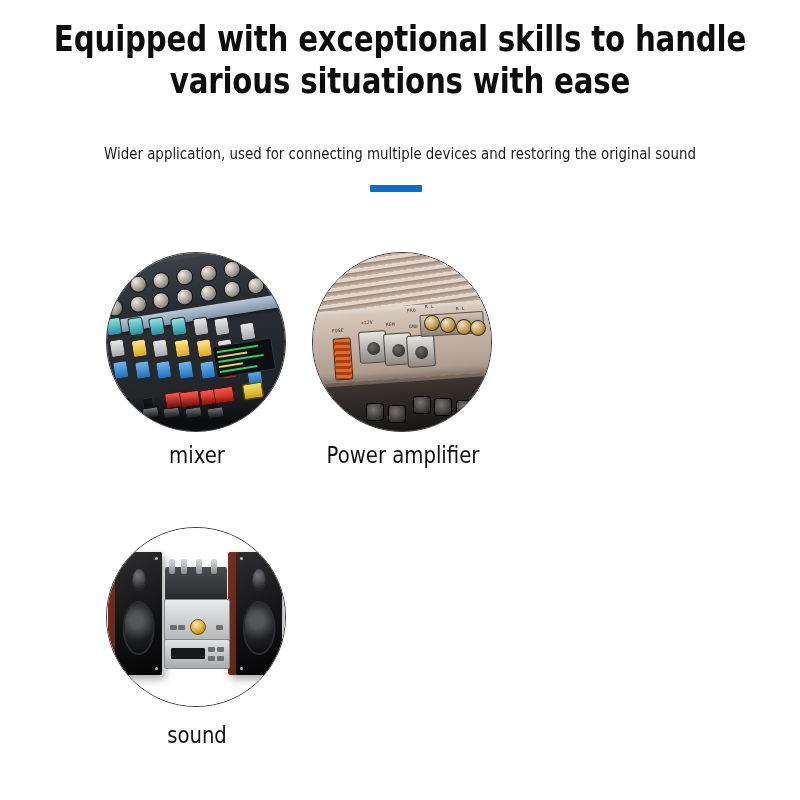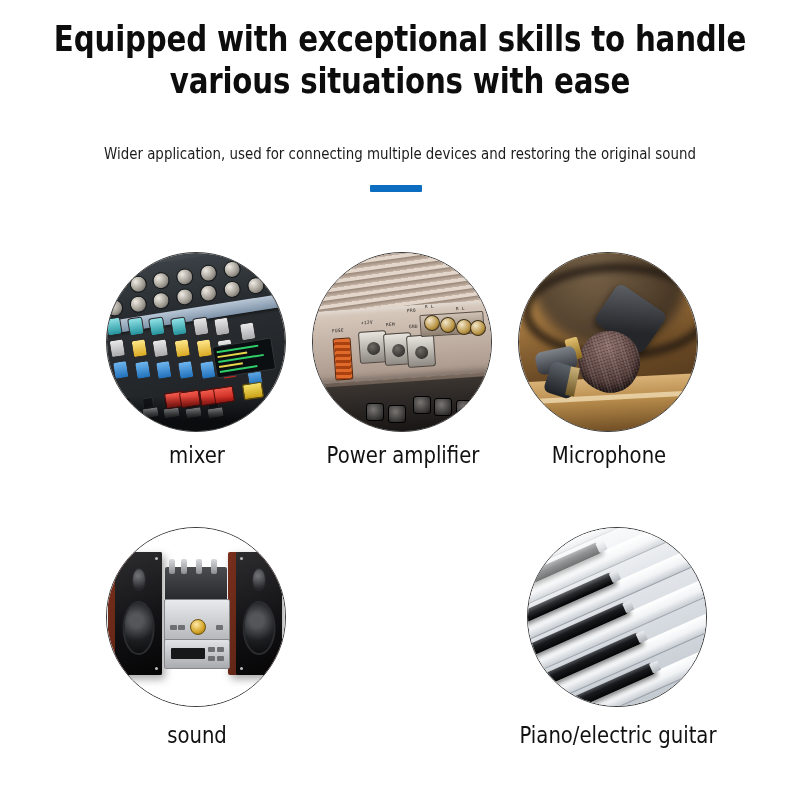--- a/index.html
+++ b/index.html
@@ -334,39 +334,20 @@
         <div class="btnred" style="left:41%;top:77%;"></div>
         <div class="btnred" style="left:52%;top:76%;"></div>
         <div class="btnred" style="left:60%;top:75%;"></div>
         <div class="btnyel" style="left:76%;top:73%;"></div>
         <div class="shadow"></div>
       </div>
     </div>
     <div class="caption" style="top:191px;">mixer</div>
   </div>
 
-  <div class="tile" style="left:518px;top:252px;">
-    <div class="circle">
-      <div class="art mic">
-        <div class="blurdrum"></div>
-        <div class="rim"></div>
-        <div class="table"></div>
-        <div class="tableedge"></div>
-        <div class="body"></div>
-        <div class="head">
-            <div class="mesh"></div>
-          </div>
-        <div class="gold"></div>
-        <div class="clampA"></div>
-        <div class="clampB"></div>
-        <div class="stem"></div>
-      </div>
-    </div>
-    <div class="caption" style="top:191px;">Microphone</div>
-  </div>
 
   <div class="tile" style="left:106px;top:527px;">
     <div class="circle">
       <div class="art snd">
         <div class="spk" style="left:1%;">
           <div class="face">
             <div class="t" style="top:13%;width:26%;height:17%;"></div>
             <div class="w" style="top:40%;width:62%;height:41%;"></div>
             <div class="dot" style="left:8%;top:4%;"></div>
               <div class="dot" style="right:8%;top:4%;"></div>
@@ -402,35 +383,14 @@
           <div class="btn" style="right:8%;top:56%;"></div>
           <div class="btn" style="right:22%;top:26%;"></div>
           <div class="btn" style="right:22%;top:56%;"></div>
         </div>
       </div>
     </div>
     <div class="caption" style="top:196px;">sound</div>
   </div>
 
 
-  <div class="tile" style="left:527px;top:527px;">
-    <div class="circle">
-      <div class="art pno">
-        <div class="rot">
-          <div class="white" style="top:14%;"></div>
-          <div class="white" style="top:26%;"></div>
-          <div class="white" style="top:38%;"></div>
-          <div class="white" style="top:50%;"></div>
-          <div class="white" style="top:62%;"></div>
-          <div class="white" style="top:74%;"></div>
-          <div class="black" style="left:0;top:22%;"></div>
-          <div class="black" style="left:0;top:34%;"></div>
-          <div class="black" style="left:0;top:46%;"></div>
-          <div class="black" style="left:0;top:58%;"></div>
-          <div class="black" style="left:0;top:70%;"></div>
-        </div>
-        <div class="sheen"></div>
-      </div>
-    </div>
-    <div class="caption" style="top:196px;">Piano/electric guitar</div>
-  </div>
 
 </div>
 
 </body></html>

